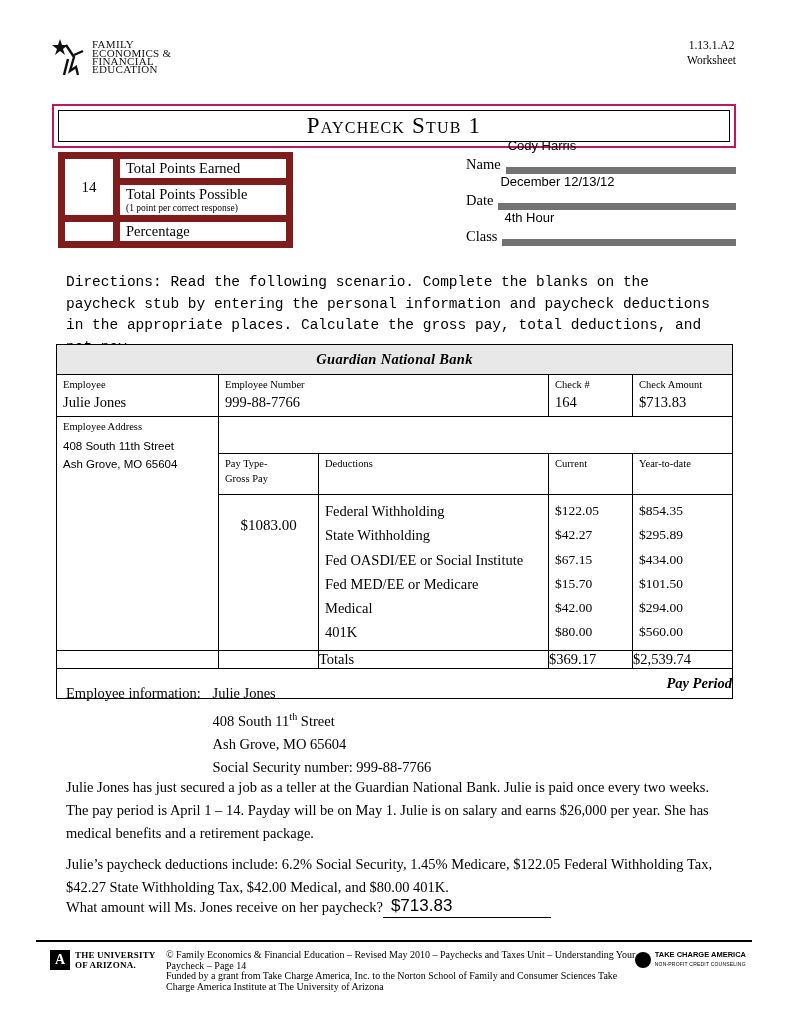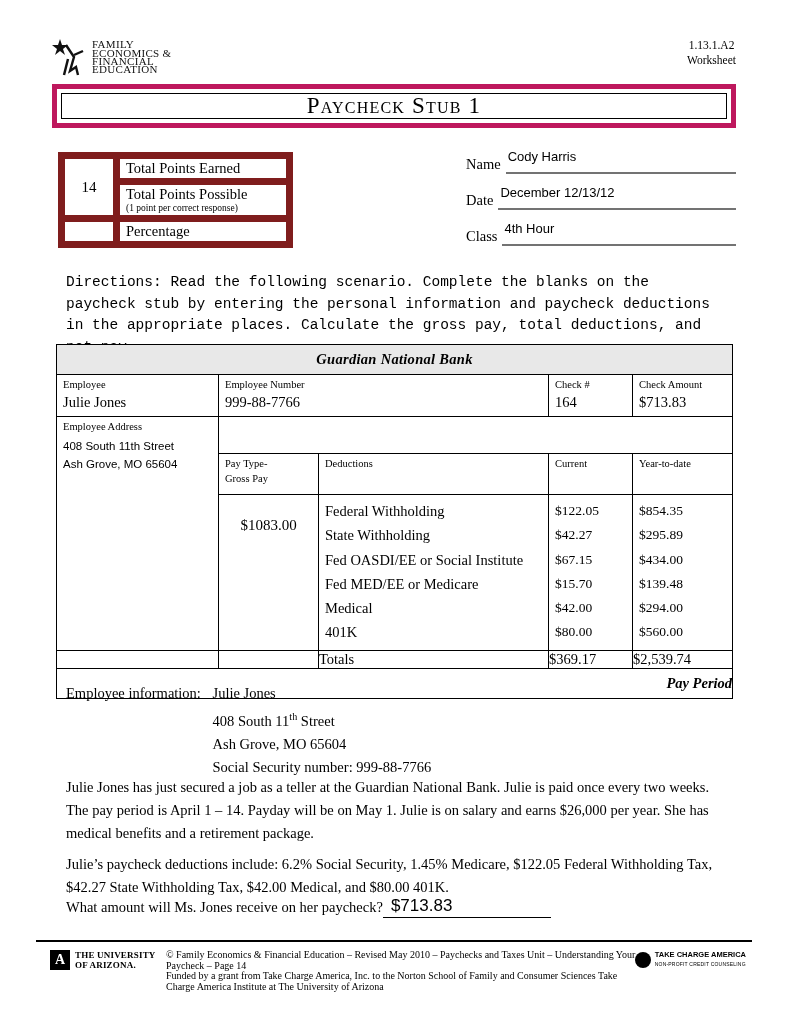--- a/index.html
+++ b/index.html
@@ -52,23 +52,23 @@
     right: 52px; top: 38px;
     text-align: center;
     font-size: 11.5px;
     line-height: 15px;
     font-family: "Liberation Serif", serif;
   }
 
   
   .title-outer {
     position: absolute;
-    left: 52px; top: 84px;
+    left: 52px; top: 104px;
     width: 684px; height: 44px;
-    border: 5px solid #be185d;
+    border: 2px solid #be185d;
     box-sizing: border-box;
     background: #fff;
   }
   .title-inner {
     position: absolute;
     left: 4px; top: 4px; right: 4px; bottom: 4px;
     border: 1px solid #000;
     display: flex;
     align-items: center;
     justify-content: center;
@@ -120,24 +120,24 @@
   }
   .nb-label {
     font-size: 14.5px;
     font-family: "Liberation Serif", serif;
     padding-right: 5px;
     padding-bottom: 1px;
     white-space: nowrap;
   }
   .nb-value {
     flex: 1;
-    border-bottom: 2px solid #737373;
+    border-bottom: 7px solid #737373;
     font-family: "Liberation Sans", sans-serif;
     font-size: 13px;
-    padding-bottom: 8px;
+    padding-bottom: 14px;
     padding-left: 2px;
   }
 
   
   .directions {
     position: absolute;
     left: 66px; top: 272px;
     width: 652px;
     font-size: 14.5px;
     line-height: 21.5px;
@@ -511,21 +511,21 @@
           <div>$15.70</div>
           <div>$42.00</div>
           <div>$80.00</div>
         </div>
       </td>
       <td>
         <div class="cell amt-list">
           <div>$854.35</div>
           <div>$295.89</div>
           <div>$434.00</div>
-          <div>$139.48</div>
+          <div>$101.50</div>
           <div>$294.00</div>
           <div>$560.00</div>
         </div>
       </td>
     </tr>
 
     <tr>
       <td></td>
       <td></td>
       <td class="totals-lbl">Totals</td>

